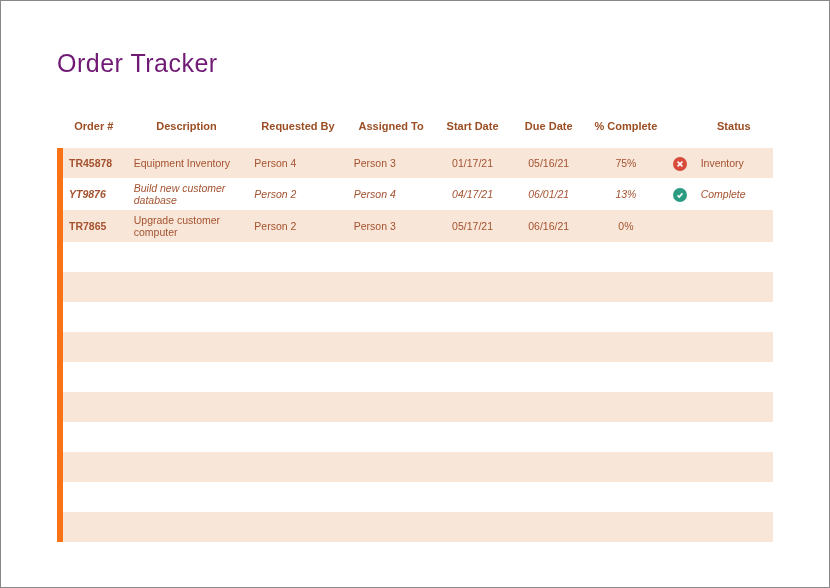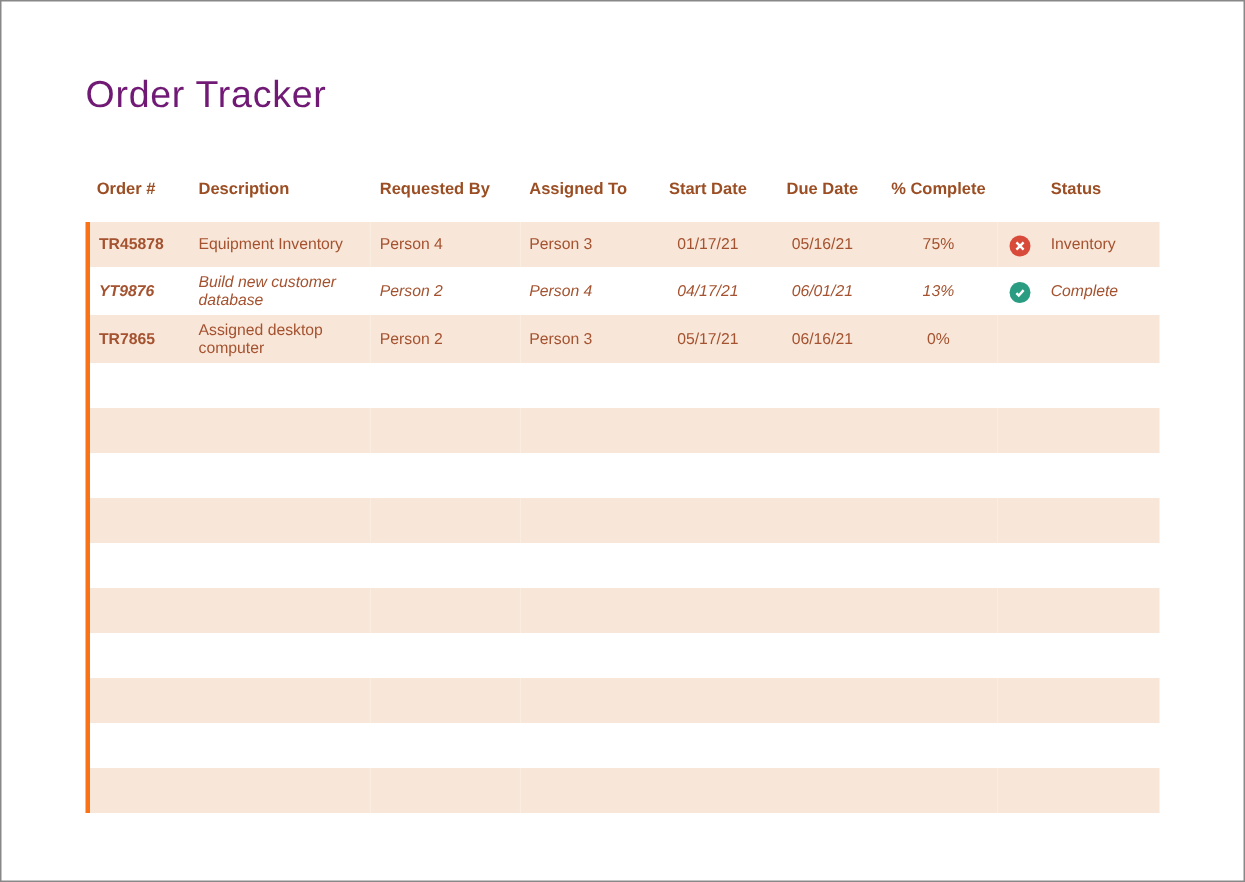--- a/index.html
+++ b/index.html
@@ -22,40 +22,40 @@
     .table-wrap {
       width: 100%;
     }
     table {
       width: 100%;
       border-collapse: collapse;
       font-size: 10.5px;
       table-layout: fixed;
     }
     thead th {
-      text-align: left;
+      text-align: center;
       color: #9b4e23;
       font-weight: bold;
       padding: 10px 6px 16px 6px;
       font-size: 11px;
     }
     thead th.right { text-align: center; }
     tbody tr {
       height: 30px;
     }
     tbody tr.stripe-a { background: #f8e6d8; }
     tbody tr.stripe-b { background: #ffffff; font-style: italic; }
     tbody td {
       padding: 4px 6px;
       color: #a4522f;
       vertical-align: middle;
       border-left: none;
     }
     tbody td.accent {
-      border-left: 3px solid #f97316;
+      border-left: 6px solid #f97316;
       font-weight: bold;
     }
     tbody td.right { text-align: center; }
     tbody td.center { text-align: center; }
     .col-order { width: 64px; }
     .col-desc { width: 114px; }
     .col-req { width: 94px; }
     .col-asgn { width: 82px; }
     .col-start { width: 72px; }
     .col-due { width: 72px; }
@@ -144,21 +144,21 @@
           <td class="right">13%</td>
           <td class="center"><span class="icon icon-complete">
               <svg viewBox="0 0 10 10">
                 <polyline points="2,5.5 4,7.5 8,3"></polyline>
               </svg>
             </span></td>
           <td>Complete</td>
         </tr>
         <tr class="stripe-a">
           <td class="accent">TR7865</td>
-          <td>Assigned desktop computer</td>
+          <td>Upgrade customer computer</td>
           <td>Person 2</td>
           <td>Person 3</td>
           <td class="right">05/17/21</td>
           <td class="right">06/16/21</td>
           <td class="right">0%</td>
           <td class="center"></td>
           <td></td>
         </tr>
         <tr class="stripe-b">
           <td class="accent">&nbsp;</td>

